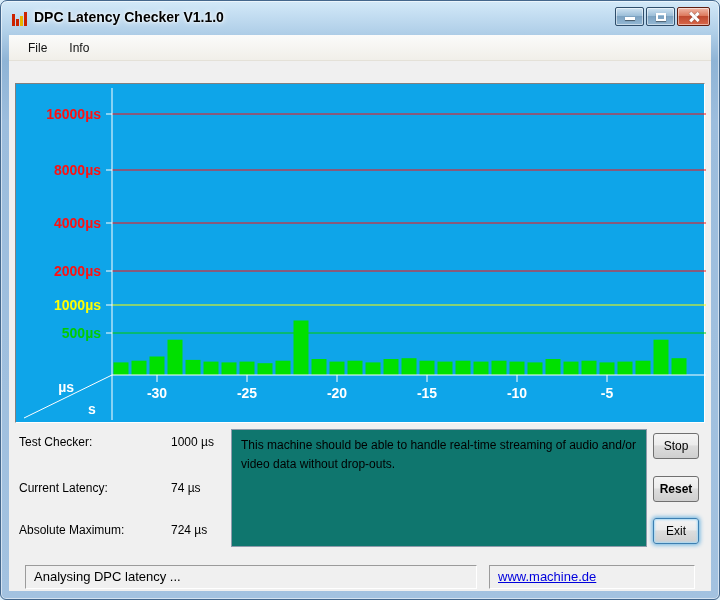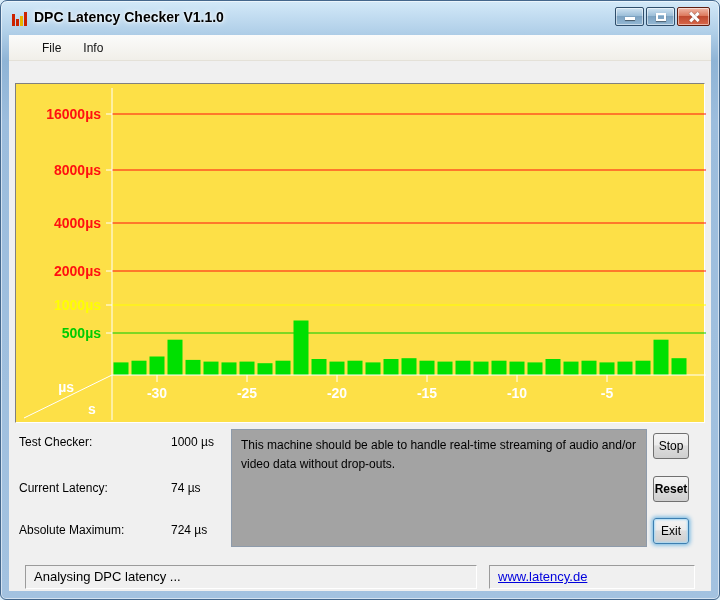--- a/index.html
+++ b/index.html
@@ -52,49 +52,49 @@
   .glyph-close::before, .glyph-close::after {
     content:""; position:absolute; left:5px; top:0; width:2.5px; height:12px; background:#fff;
     box-shadow:0 0 1px rgba(0,0,0,.6);
   }
   .glyph-close::before { transform:rotate(45deg); }
   .glyph-close::after  { transform:rotate(-45deg); }
   
   .menubar {
     position:absolute; top:34px; left:8px; right:8px; height:26px;
     background:linear-gradient(180deg,#fbfbfa,#f1efe9);
-    display:flex; align-items:center; padding-left:22px;
+    display:flex; align-items:center; padding-left:8px;
     border-bottom:1px solid #e4e1d8;
     font-size:12px; color:#111;
   }
   .menu-item { padding:4px 11px; cursor:default; }
   
   .client { position:absolute; top:60px; left:8px; right:8px; bottom:36px; background:#f0f0f0; }
   .chart-panel {
     position:absolute; left:6px; right:6px; top:22px; height:340px;
-    background:#fde047;
+    background:#0ea5e9;
     border:1px solid; border-color:#808080 #ffffff #ffffff #808080;
   }
   .chart-panel svg { display:block; }
   
   .stat-row { position:absolute; left:10px; font-size:12px; color:#000; }
   .stat-row .stat-value { position:absolute; left:124px; white-space:nowrap;margin-left:28px; }
   .stat-label { white-space:nowrap; }
   .row-0 { top:374px; }
   .row-1 { top:420px; }
   .row-2 { top:462px; }
   
   .info-box {
     position:absolute; left:222px; top:368px; width:416px; height:118px;
-    background:#a3a3a3; border:1px solid #8e9bab;
+    background:#0f766e; border:1px solid #8e9bab;
     font-size:12px; line-height:1.55; color:#000; padding:6px 9px;
   }
   
   .btn {
-    position:absolute; left:644px; width:36px; height:26px;
+    position:absolute; left:644px; width:46px; height:26px;
     font-family:"Liberation Sans", sans-serif; font-size:12px; color:#000;
     background:linear-gradient(180deg,#f4f4f4 0%, #ececec 45%, #dddddd 50%, #cfcfcf 100%);
     border:1px solid #707070; border-radius:3px; text-align:center; line-height:24px;
     cursor:default;
   }
   .btn-0 { top:372px; }
   .btn-1 { top:415px;font-weight:bold; }
   .btn-2 { top:457px; }
   .btn.focused {
     border:1px solid #3c7fb1;
@@ -236,17 +236,17 @@
 
     <div class="btn btn-0">Stop</div>
     <div class="btn btn-1">Reset</div>
     <div class="btn btn-2 focused">Exit</div>
 
   </div>
 
   <div class="statusbar">
     <div class="status-cell left">Analysing DPC latency ...</div>
     <div class="status-cell right">
-      <a>www.latency.de</a>
+      <a>www.machine.de</a>
     </div>
   </div>
 
 </div>
 
 </body></html>

